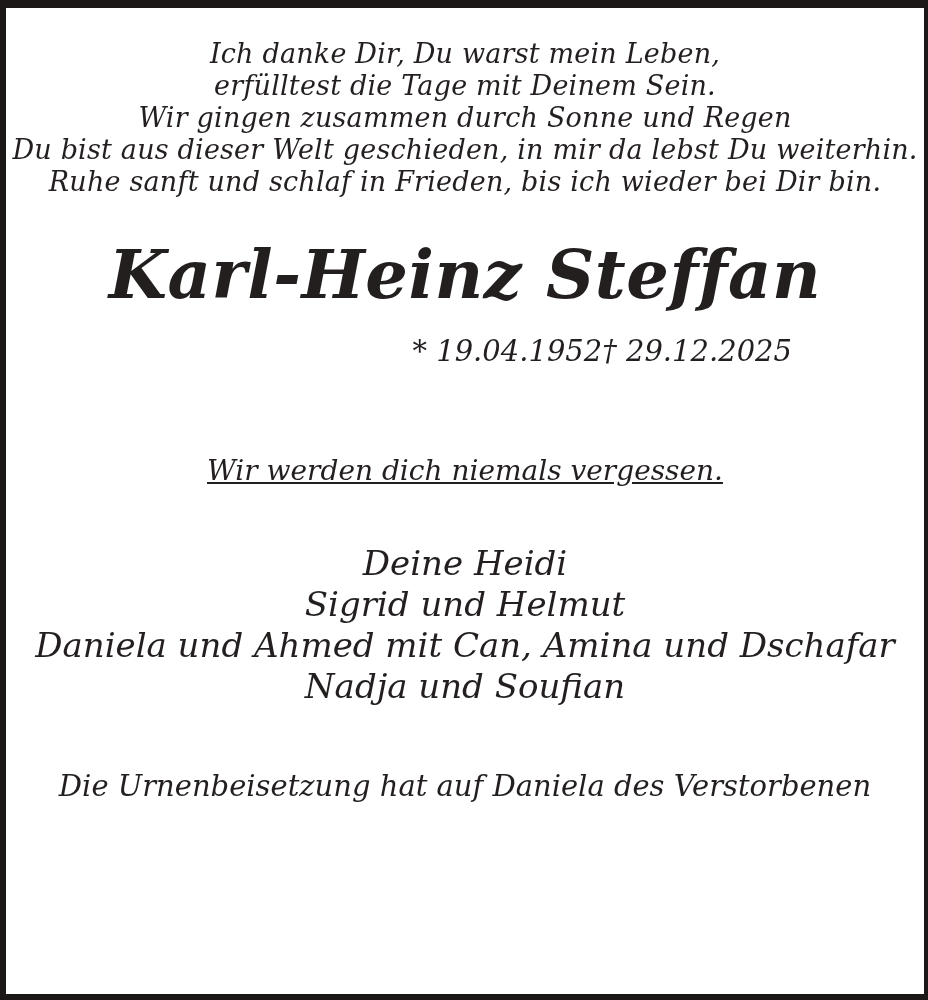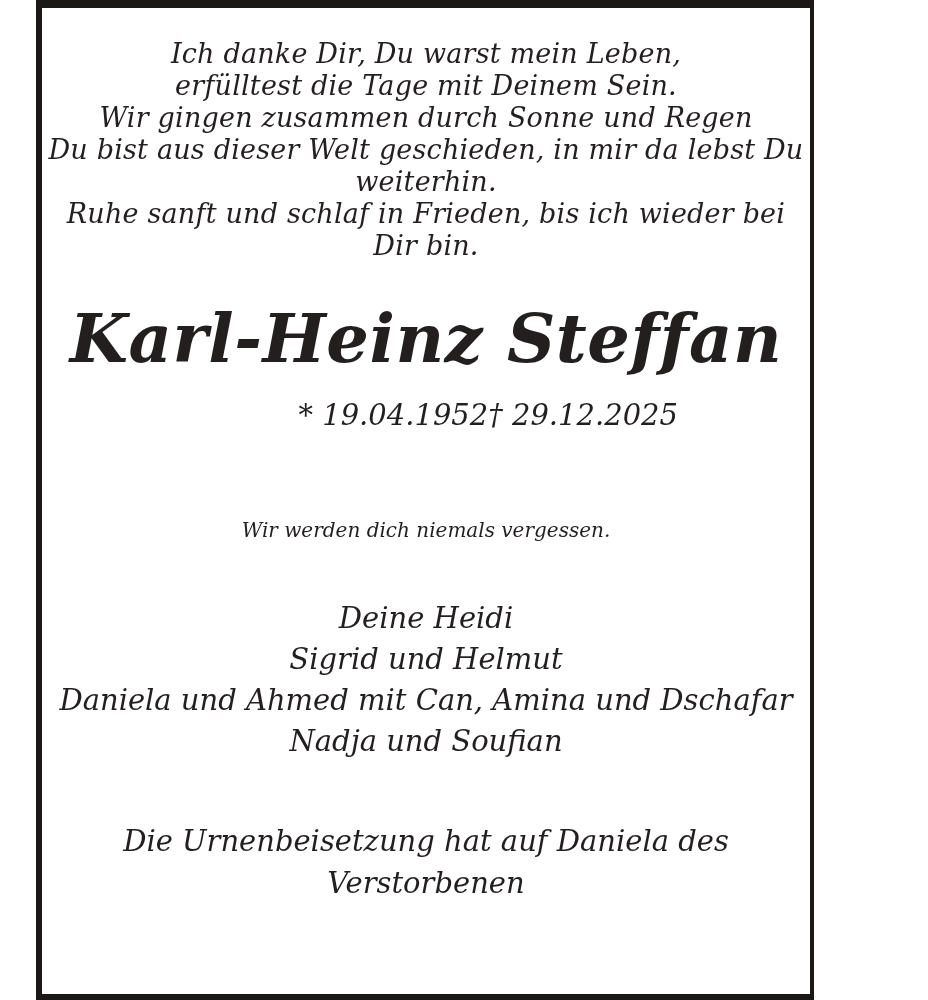--- a/index.html
+++ b/index.html
@@ -5,29 +5,28 @@
   * { margin: 0; padding: 0; box-sizing: border-box; }
   html, body { background: #ffffff; }
   body {
     width: 928px;
     height: 1000px;
     font-family: "DejaVu Serif", serif;
     font-style: italic;
     color: #231f1f;
   }
   .notice {
-    width: 778px;
+    width: 928px;
     height: 1000px;
     background: #ffffff;
     border-style: solid;
     border-color: #1b1817;
     border-width: 8px 4px 6px 6px;
     text-align: center;
     overflow: hidden;
-    margin-left: 36px;
   }
   .poem {
     margin-top: 30px;
     font-size: 27px;
     line-height: 32px;
     letter-spacing: 0.2px;
   }
   .name {
     margin-top: 42px;
     font-size: 67px;
@@ -37,25 +36,26 @@
   }
   .dates {
     display: flex;
     justify-content: flex-end;
     padding: 0 132px 0 138px;
     margin-top: 24px;
     font-size: 29px;
   }
   .remembrance {
     margin-top: 86px;
-    font-size: 20px;
+    font-size: 28px;
+    text-decoration: underline;
   }
   .family {
     margin-top: 56px;
-    font-size: 29px;
+    font-size: 34px;
     line-height: 41px;
   }
   .footer {
     margin-top: 58px;
     font-size: 29px;
     line-height: 42px;
   }
 </style>
 </head>
 <body>

